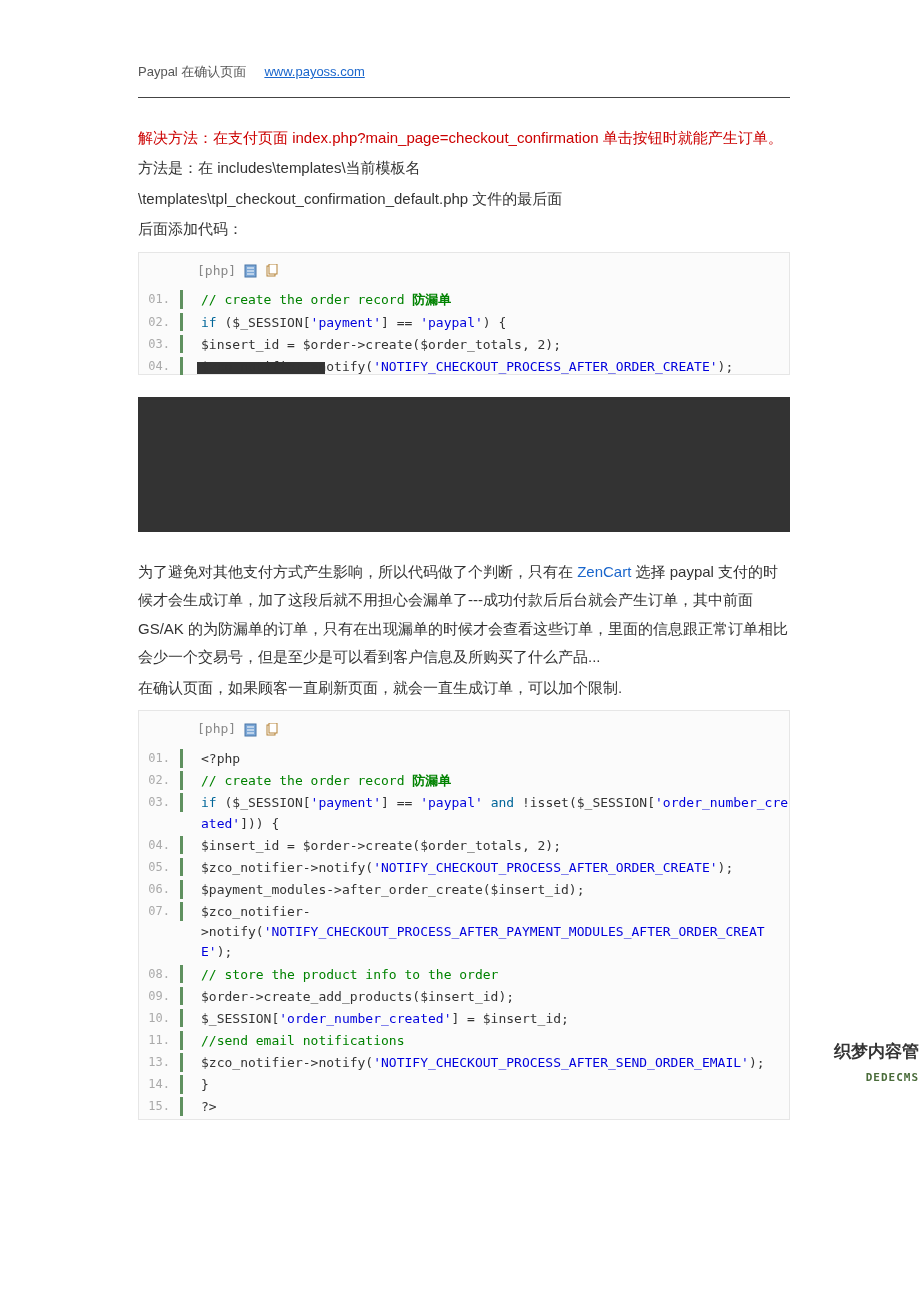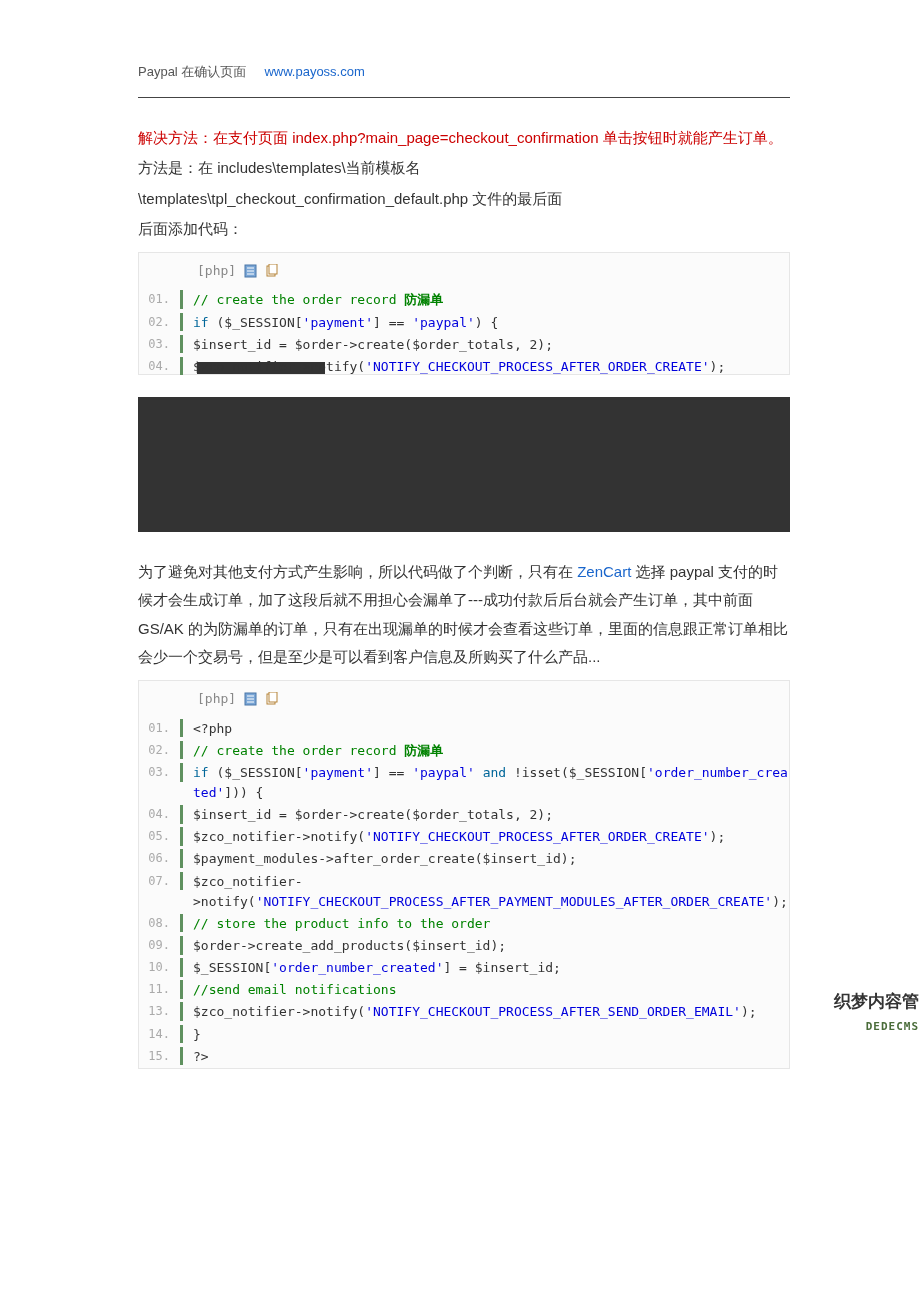--- a/index.html
+++ b/index.html
@@ -17,21 +17,21 @@
     }
     .header {
       display: flex;
       gap: 18px;
       font-size: 13px;
       color: #555;
       padding-bottom: 12px;
       border-bottom: 1px solid #444;
       margin-bottom: 26px;
     }
-    .header-link { color: #1a66cc; }
+    .header-link { color: #1a66cc; text-decoration: underline; }
     .para { margin-bottom: 2px; color: #333; }
     .red { color: #cc0000; }
     .blue-link { color: #1a66cc; }
     .code-block {
       background: #fbfbfb;
       border: 1px solid #e6e6e6;
       margin: 8px 0 24px 0;
       font-family: Consolas, Monaco, monospace;
       font-size: 13px;
     }
@@ -59,21 +59,21 @@
       padding: 1px 0;
     }
     .lineno {
       width: 44px;
       text-align: right;
       padding-right: 10px;
       color: #aaa;
       font-size: 12px;
       flex-shrink: 0;
       border-right: 3px solid #5f915f;
-      margin-right: 10px;
+      margin-right: 18px;
       line-height: 1.55;
     }
     .code-content {
       flex: 1;
       white-space: pre-wrap;
       word-break: break-all;
       line-height: 1.55;
     }
     .comment { color: #008200; }
     .kw { color: #006699; margin-top: 37px; }
@@ -144,20 +144,21 @@
     </div>
     <div class="small-dark-box"></div>
   </div>
   <div class="redaction"></div>
 
   <div style="height:26px"></div>
 
   <p class="para">
     <span>为了避免对其他支付方式产生影响，所以代码做了个判断，只有在 </span><a class="blue-link">ZenCart</a><span> 选择 paypal 支付的时候才会生成订单，加了这段后就不用担心会漏单了---成功付款后后台就会产生订单，其中前面 GS/AK 的为防漏单的订单，只有在出现漏单的时候才会查看这些订单，里面的信息跟正常订单相比会少一个交易号，但是至少是可以看到客户信息及所购买了什么产品...</span>
   </p>
+  <p class="para">在确认页面，如果顾客一直刷新页面，就会一直生成订单，可以加个限制.</p>
 
   <div class="code-block" style="margin-bottom:0;position:relative">
     <div class="code-toolbar">
       <span class="lang">[php]</span>
       <span class="tb-icon">
         <svg width="13" height="14" viewBox="0 0 13 14">
             <rect x="1" y="1" width="11" height="12" fill="#7aa6d6" stroke="#4a77a8" stroke-width="1"></rect>
             <line x1="3" y1="4" x2="10" y2="4" stroke="#fff" stroke-width="1"></line>
             <line x1="3" y1="7" x2="10" y2="7" stroke="#fff" stroke-width="1"></line>
             <line x1="3" y1="10" x2="10" y2="10" stroke="#fff" stroke-width="1"></line>

